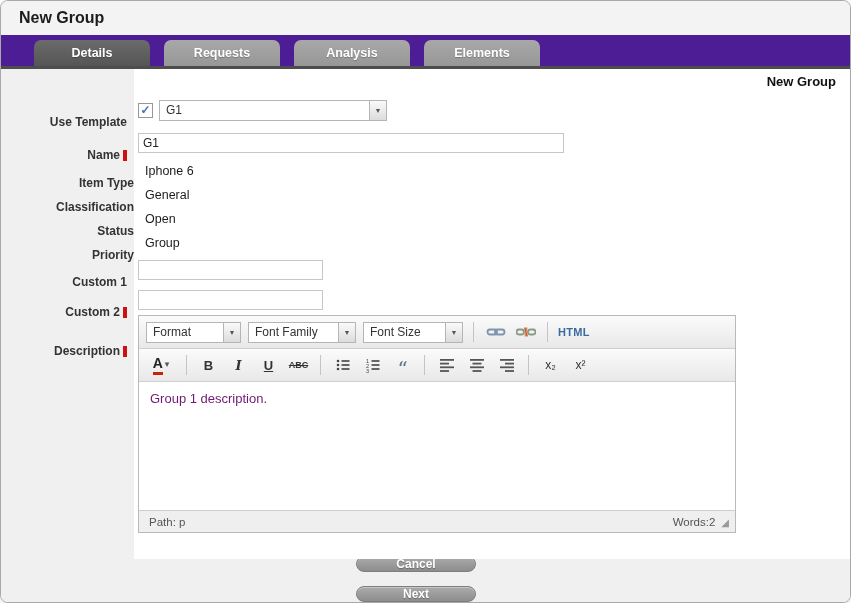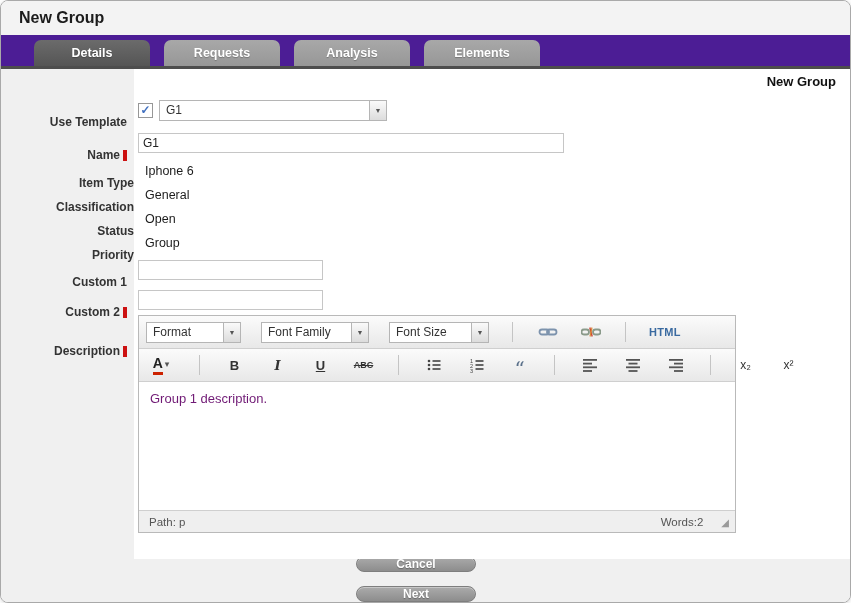--- a/index.html
+++ b/index.html
@@ -69,21 +69,21 @@
   .select-arrow {
     width:17px; align-self:stretch; flex:0 0 17px;
     background:linear-gradient(#fafafa,#dcdcdc); border-left:1px solid #b5b5b5;
     display:flex; align-items:center; justify-content:center;
     font-size:7px; color:#555;
   }
   .use-template-select { width:228px; }
   
   .editor { width:598px; border:1px solid #b9b9b9; background:#fff; }
   .toolbar {
-    display:flex; align-items:center; gap:20px; padding:5px 7px;
+    display:flex; align-items:center; gap:7px; padding:5px 7px;
     background:linear-gradient(#fbfbfb,#e8e8e8); border-bottom:1px solid #cfcfcf;
   }
   .tb-select.fmt { width:95px; } .tb-select.ffam { width:108px; } .tb-select.fsize { width:100px; }
   .sep { width:1px; height:20px; background:#c4c4c4; margin:0 3px; flex:0 0 1px; }
   .tb-icon {
     min-width:23px; height:22px; display:inline-flex; align-items:center; justify-content:center;
     font-size:12px; color:#333; border-radius:2px; cursor:pointer;
   }
   .tb-icon.bold { font-weight:bold; font-size:13px; }
   .tb-icon.italic { font-family:"DejaVu Serif", serif; font-style:italic; font-size:13px; font-weight:bold; }
@@ -96,21 +96,21 @@
   .fontcolor .A { font-size:14px; font-weight:bold; color:#222; line-height:18px; border-bottom:3px solid #cc2200; }
   .fontcolor .menu-arrow { font-size:9px; color:#555; line-height:20px; }
   .editor-content {
     height:128px; padding:9px 11px; font-size:13px; color:#701a75; background:#fff; cursor:text;
   }
   .statusbar {
     height:22px; background:#efefef; border-top:1px solid #cfcfcf;
     display:flex; align-items:center; justify-content:space-between;
     padding:0 6px 0 10px; font-size:11.5px; color:#555;
   }
-  .status-right { display:flex; align-items:flex-end; gap:18px; }
+  .status-right { display:flex; align-items:flex-end; gap:6px; }
   .resize { font-size:10px; color:#9a9a9a; cursor:nwse-resize; line-height:1; }
   
   .footer {
     height:43px; background:#f0f0f0;
     display:flex; align-items:center; justify-content:flex-end; gap:14px; padding-right:19px;flex-direction:column;
   }
   .btn {
     width:120px; height:23px; border-radius:12px;
     border:1px solid #7e7e7e;
     background:linear-gradient(#ababab,#8d8d8d);

